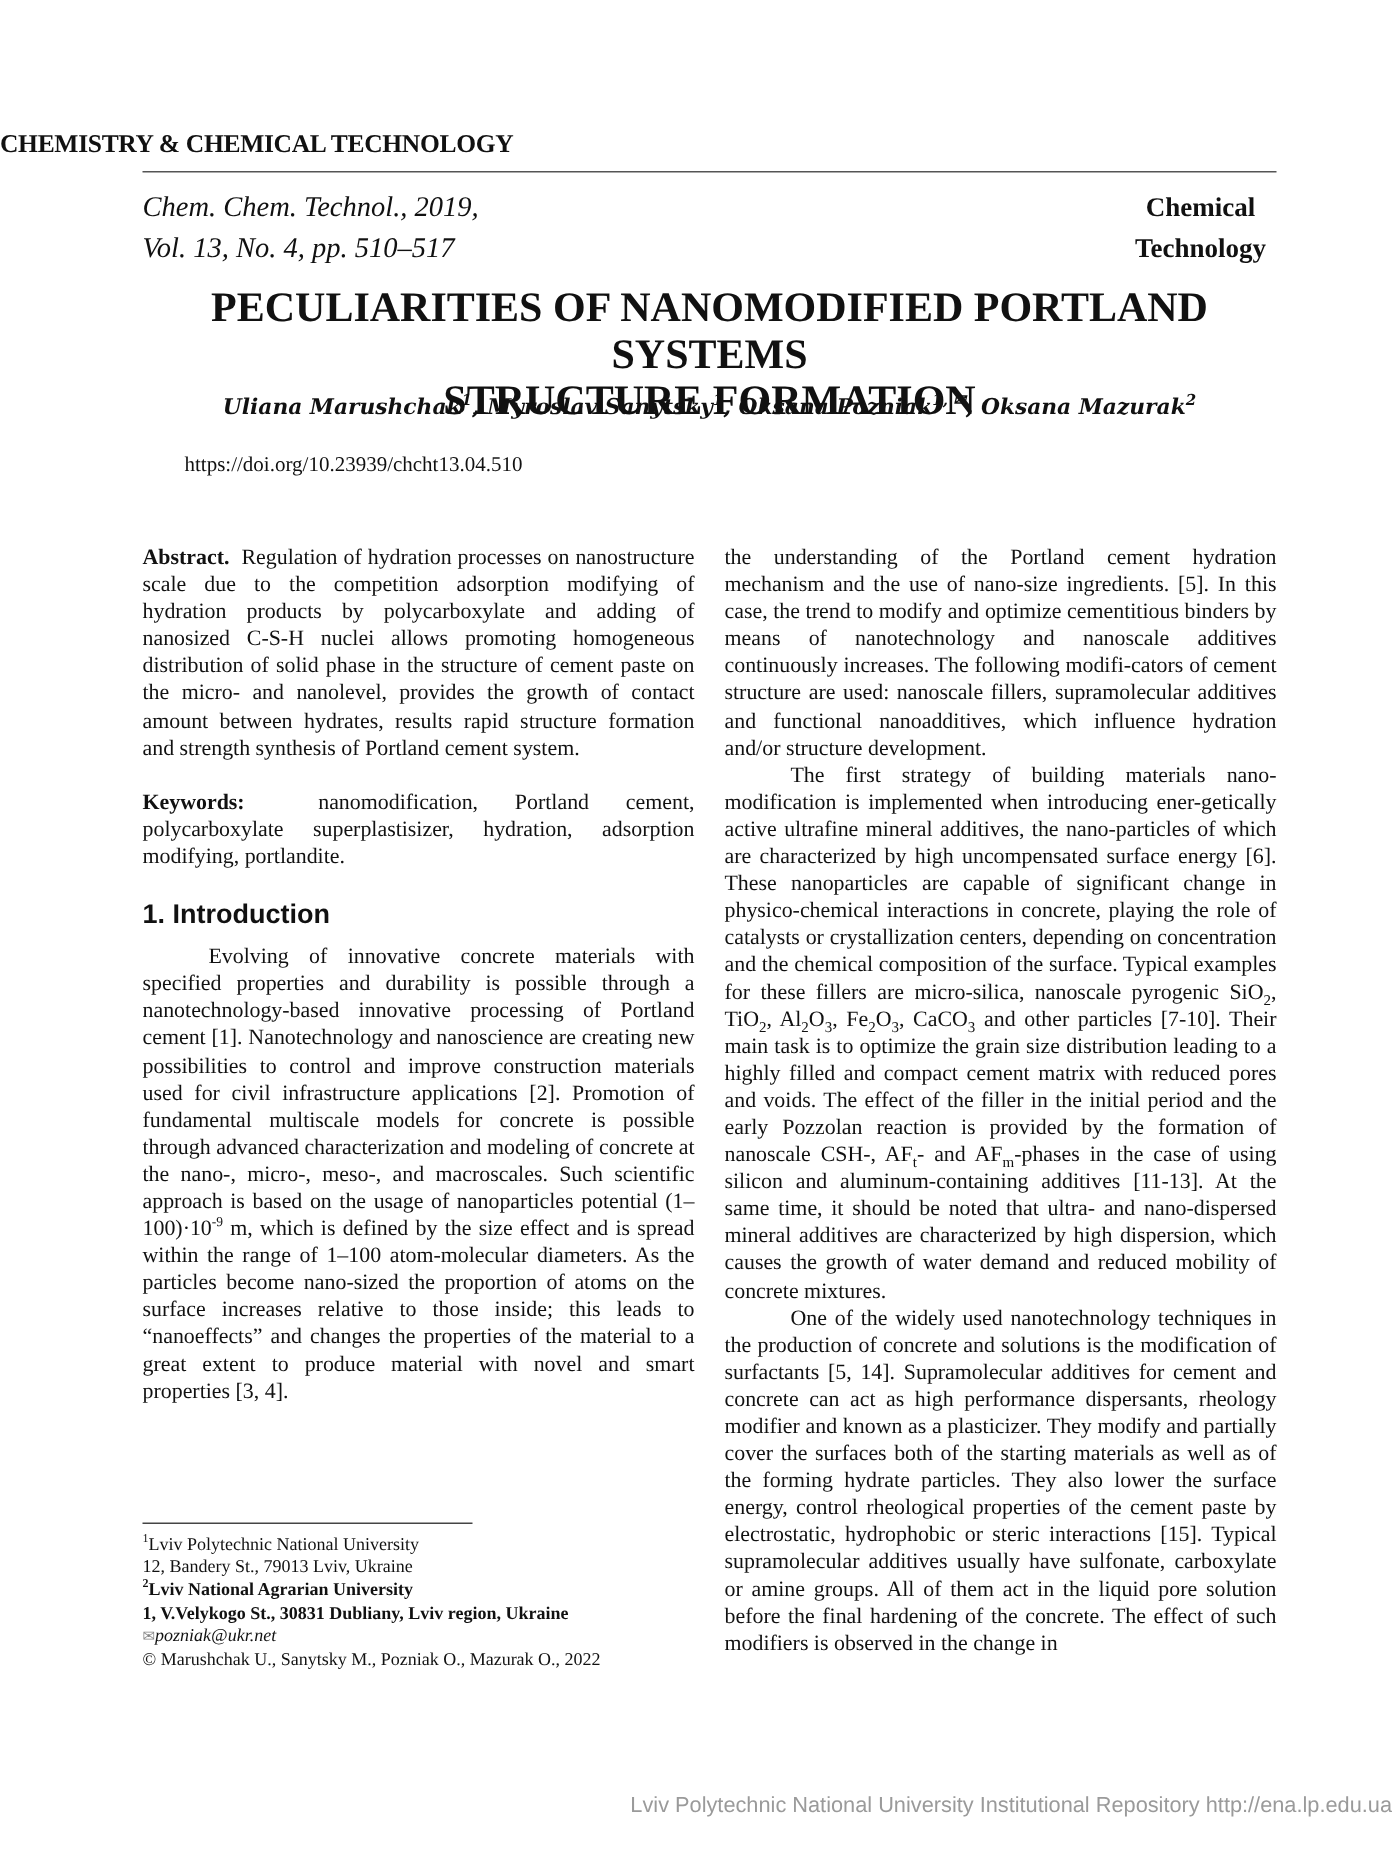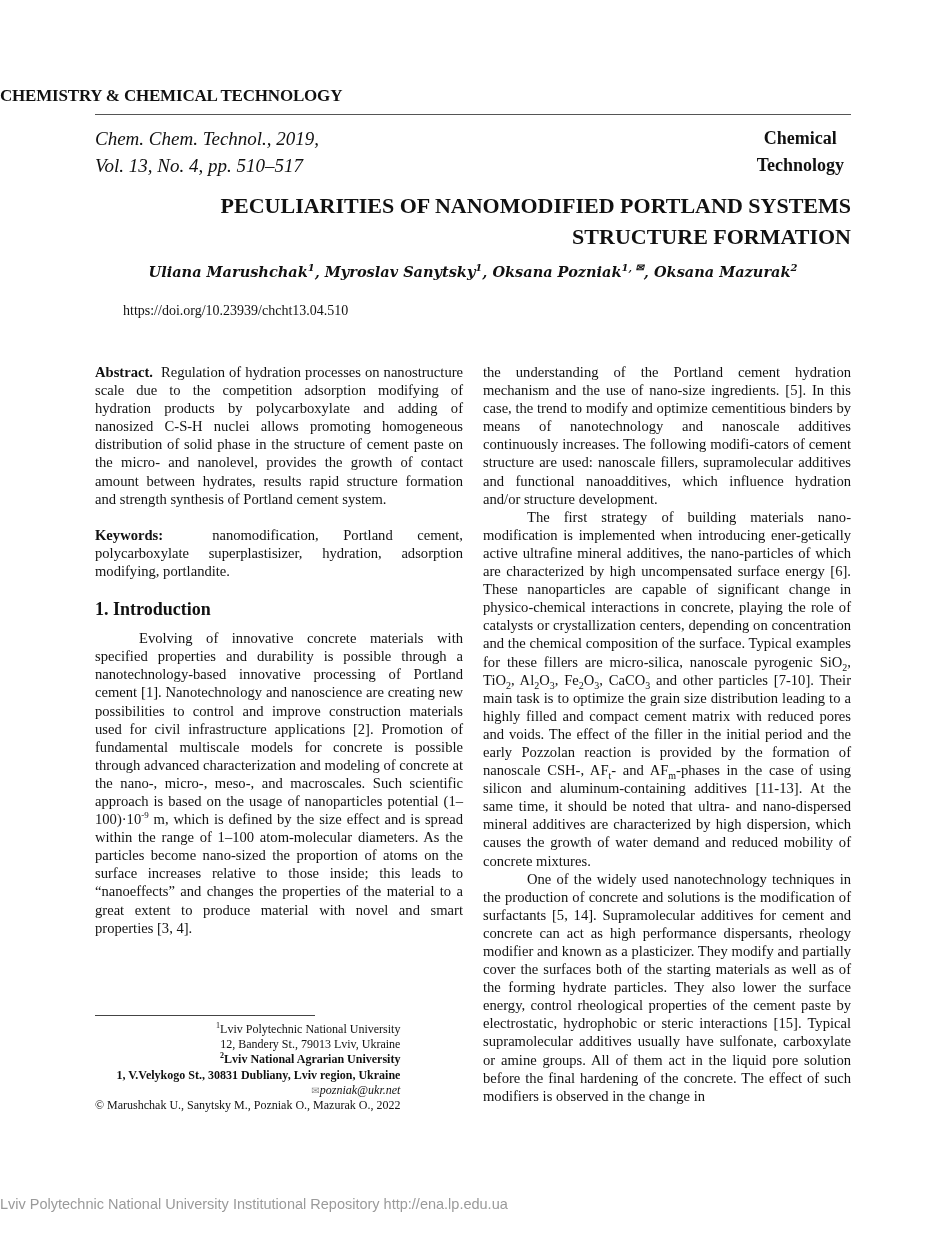--- a/index.html
+++ b/index.html
@@ -4,38 +4,38 @@
 <style>
   html, body { margin: 0; padding: 0; background: #ffffff; }
   body { width: 928px; height: 1240px; position: relative; overflow: hidden;
          font-family: "Liberation Serif", serif; color: #111; }
   .abs { position: absolute; }
   .journal-header { left: 0; width: 928px; top: 86px; 
          font-size: 17px; font-weight: bold; letter-spacing: -0.2px; }
   .header-rule { left: 95px; width: 756px; top: 114px; height: 1px; background: #555; }
   .cite { left: 95px; top: 125px; font-style: italic; font-size: 19px; line-height: 27px; }
   .section-name { right: 84px; top: 125px; text-align: center; font-weight: bold; font-size: 18px; line-height: 27px; }
-  .title { left: 95px; width: 756px; top: 190px; text-align: right; font-weight: bold;
-         font-size: 22px; line-height: 31px; }
+  .title { left: 95px; width: 756px; top: 190px; text-align: center; font-weight: bold;
+         font-size: 28px; line-height: 31px; }
   .authors { left: 95px; width: 756px; top: 263px; text-align: center; font-style: italic; font-weight: bold;
          font-family: "DejaVu Serif", serif; font-size: 14.5px; }
   .authors sup { font-size: 10px; }
   .doi { left: 95px; top: 303px; font-size: 14px; margin-left: 28px; }
   .col { position: absolute; width: 368px; font-size: 14.6px; line-height: 18.1px; text-align: justify; margin-top: 32px; }
   .col p { margin: 0; }
   .col .indent { text-indent: 44px; }
   .left-col { left: 95px; top: 331px; }
   .right-col { left: 483px; top: 331px; }
   .kw { margin-top: 18px !important; }
-  .h1 { font-family: Liberation Serif, serif; font-weight: bold; font-size: 18px; margin: 20px 0 11px 0 !important; text-align: left; }
+  .h1 { font-family: Liberation Sans, sans-serif; font-weight: bold; font-size: 18px; margin: 20px 0 11px 0 !important; text-align: left; }
   .fn-rule { left: 95px; top: 1015px; width: 220px; height: 1px; background: #444; }
-  .footnotes { left: 95px; top: 1022px; font-size: 12px; line-height: 15.2px; text-align: right; }
+  .footnotes { left: 95px; top: 1022px; font-size: 12px; line-height: 15.2px; }
   .footnotes .b { font-weight: bold; }
   .footnotes sup { font-size: 8px; }
-  .repo { left: 0; width: 928px; top: 1196px; text-align: left; font-family: "Liberation Sans", sans-serif;
+  .repo { left: 0; width: 928px; top: 1196px; text-align: right; font-family: "Liberation Sans", sans-serif;
           font-size: 14.5px; color: #9a9a9a; }
   sub, sup { line-height: 0; }
   .mail-icon { font-size: 10px; color: #888; }
 </style>
 </head>
 <body>
 
 <div class="abs journal-header">CHEMISTRY &amp; CHEMICAL TECHNOLOGY</div>
 <div class="abs header-rule"></div>
 

